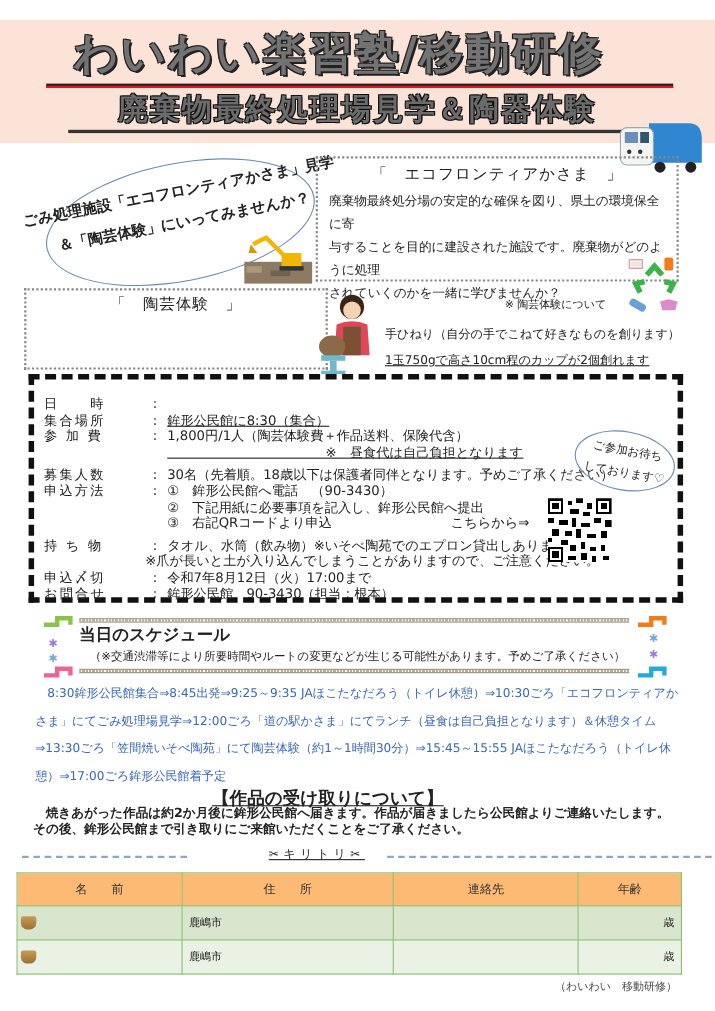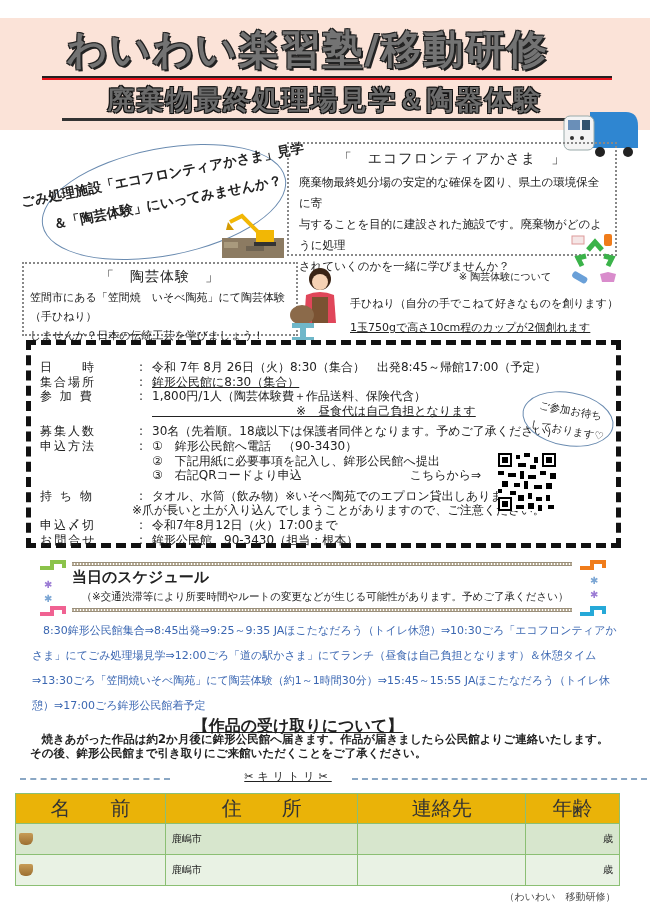--- a/index.html
+++ b/index.html
@@ -67,21 +67,21 @@
   
   .receipt-title { left: 0; top: 716px; width: 596px; text-align: center; font-size: 16px; font-weight: bold; }
   .receipt-body { left: 30px; top: 732px; width: 600px; font-size: 11.5px; line-height: 14px; font-weight: bold; }
   .cut-dash-left { left: 20px; top: 778px; width: 150px; border-top: 2px dashed #8aa7c4; }
   .cut-dash-right { left: 352px; top: 778px; width: 295px; border-top: 2px dashed #8aa7c4; }
   .cut-label { left: 228px; top: 769px; width: 120px; text-align: center; font-size: 11px; letter-spacing: 4px; text-decoration: underline; }
 
   
   .form-table { left: 15px; top: 793px; width: 605px; border-collapse: collapse; font-size: 10px; }
   .form-table th, .form-table td { border: 1px solid #8bbf73; }
-  .form-table th { background: #eab308; height: 30px; font-size: 20px; font-weight: normal; color: #333; }
+  .form-table th { background: #fdba74; height: 30px; font-size: 11px; font-weight: normal; color: #333; }
   .form-table td { height: 31px; }
   .form-table tr.r1 td { background: #d7e6cd; }
   .form-table tr.r2 td { background: #e9f2e4; }
   .cup { display: inline-block; width: 14px; height: 12px; background: linear-gradient(#c79c57, #9c6f31); border-radius: 2px 2px 6px 6px; margin-left: 3px; vertical-align: middle; }
   .age-cell { text-align: right; padding-right: 6px; }
   .addr-cell { padding-left: 6px; }
   .footer { left: 500px; top: 890px; width: 120px; text-align: center; font-size: 10px; color: #444; }
 </style>
 </head>
 <body>
@@ -133,24 +133,20 @@
   <path d="M14 34 L10 26 L18 24" stroke="#3bb34a" stroke-width="5" fill="none"></path>
   <path d="M40 34 L44 26 L36 24" stroke="#3bb34a" stroke-width="5" fill="none"></path>
   <rect x="36" y="2" width="8" height="12" rx="2" fill="#f07c1a"></rect>
   <rect x="4" y="4" width="12" height="8" fill="#f5e6e6" stroke="#d99" stroke-width="1"></rect>
   <rect x="4" y="42" width="16" height="7" rx="3" fill="#6aa0d8" transform="rotate(30 12 45)"></rect>
   <path d="M32 42 L40 40 L48 42 L46 50 L34 50 Z" fill="#d98ccc"></path>
 </svg>
 
 <div class="abs pottery-box">
   <div class="pottery-title">「　陶芸体験　」</div>
-  <div class="pottery-body">
-    <div>笠間市にある「笠間焼　いそべ陶苑」にて陶芸体験（手ひねり）</div>
-    <div>しませんか？日本の伝統工芸を学びましょう！</div>
-  </div>
 </div>
 
 <svg class="abs potter" viewBox="0 0 66 76">
   <circle cx="38" cy="14" r="11" fill="#3a2415"></circle>
   <circle cx="38" cy="17" r="8" fill="#f6d2b4"></circle>
   <path d="M24 30 Q38 24 52 30 L54 58 H22 Z" fill="#e0465a"></path>
   <path d="M30 32 H46 V58 H30 Z" fill="#7a5232"></path>
   <ellipse cx="20" cy="50" rx="12" ry="10" fill="#8b6a4a"></ellipse>
   <rect x="10" y="58" width="22" height="5" fill="#6fb7c9"></rect>
   <rect x="18" y="63" width="6" height="10" fill="#6fb7c9"></rect>
@@ -161,21 +157,20 @@
   <div class="pottery-note-title">※ 陶芸体験について</div>
   <div class="pottery-note-line">手ひねり（自分の手でこねて好きなものを創ります）</div>
   <div class="pottery-note-line underline">1玉750gで高さ10cm程のカップが2個創れます</div>
 </div>
 
 <div class="abs info-frame"></div>
 <div class="abs info-rows">
   <div class="row">
       <span class="lbl">日　　時</span>
       <span class="colon">:</span>
-      <span class="val">令和 7年 8月 26日（火）8:30（集合）　出発8:45～帰館17:00（予定）</span>
     </div>
   <div class="row">
       <span class="lbl">集合場所</span>
       <span class="colon">:</span>
       <span class="val underline">鉾形公民館に8:30（集合）</span>
     </div>
   <div class="row">
       <span class="lbl">参 加 費</span>
       <span class="colon">:</span>
       <span class="val">1,800円/1人（陶芸体験費＋作品送料、保険代含）</span>

